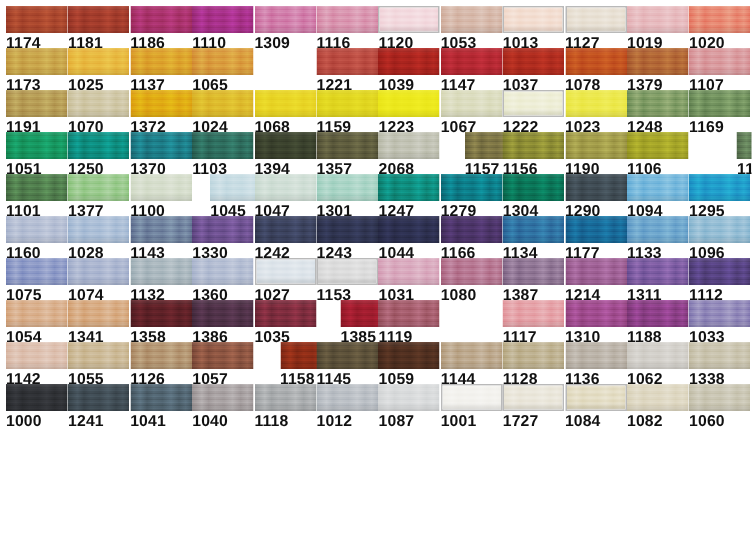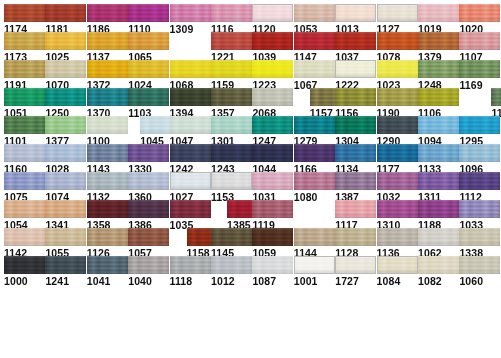--- a/index.html
+++ b/index.html
@@ -676,21 +676,21 @@
         <div class="vig"></div>
       </div>
       <div class="lbl">1387</div>
     </div>
     <div class="cell" style="left: 376.6px; top: 172px;">
       <div class="sw" title="1032">
         <div class="base" style="background: rgb(157, 95, 147);"></div>
         <div class="tex"></div>
         <div class="vig"></div>
       </div>
-      <div class="lbl">1032</div>
+      <div class="lbl">1214</div>
     </div>
     <div class="cell" style="left: 418px; top: 172px;">
       <div class="sw" title="1311">
         <div class="base" style="background: rgb(122, 90, 160);"></div>
         <div class="tex"></div>
         <div class="vig"></div>
       </div>
       <div class="lbl">1311</div>
     </div>
     <div class="cell" style="left: 459.4px; top: 172px;">

